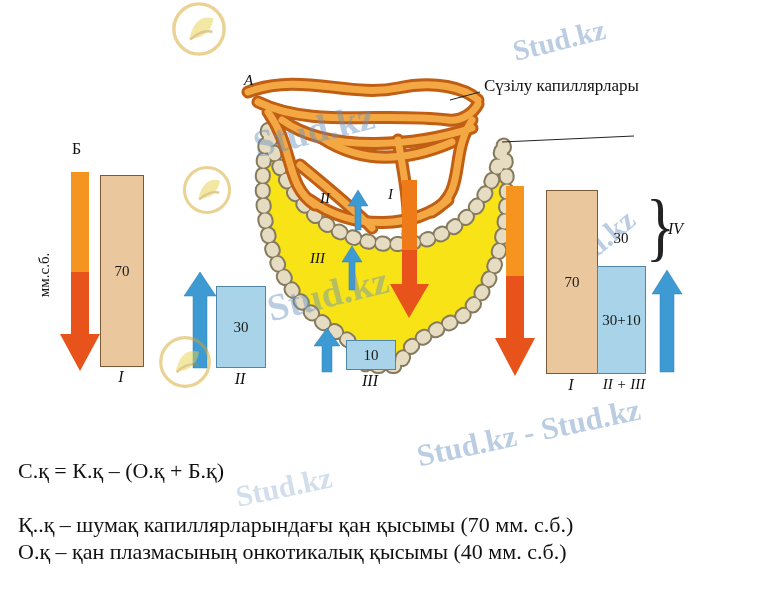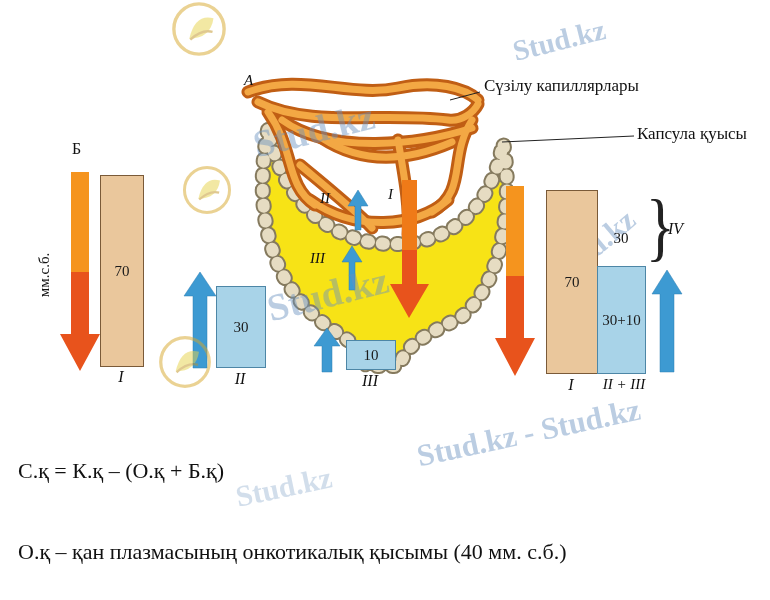--- a/index.html
+++ b/index.html
@@ -125,21 +125,20 @@
   <div class="wm" style="left:512px;top:24px;font-size:29px;transform:rotate(-14deg)">Stud.kz</div>
   <div class="wm" style="left:252px;top:108px;font-size:38px;transform:rotate(-14deg)">Stud.kz</div>
   <div class="wm" style="left:266px;top:272px;font-size:38px;transform:rotate(-14deg)">Stud.kz</div>
   <div class="wm" style="left:545px;top:230px;font-size:30px;transform:rotate(-40deg)">Stud.kz</div>
   <div class="wm" style="left:415px;top:415px;font-size:31px;transform:rotate(-12deg)">Stud.kz - Stud.kz</div>
   <div class="wm wm-light" style="left:235px;top:470px;font-size:30px;transform:rotate(-12deg)">Stud.kz</div>
 
 
   <div class="lbl rn" style="left:244px;top:72px;font-size:15px">А</div>
   <div class="lbl" style="left:484px;top:76px;font-size:17px">Сүзілу капиллярлары</div>
-  <div class="lbl" style="left:637px;top:124px;font-size:17px">Капсула қуысы</div>
   <div class="lbl" style="left:72px;top:140px;font-size:16px">Б</div>
   <div class="vtext" style="left:1px;top:265px;width:90px;height:20px">мм.с.б.</div>
 
   <div class="bar tan" style="left:100px;top:175px;width:42px;height:190px">
     <span>70</span>
   </div>
   <div class="bar blue" style="left:216px;top:286px;width:48px;height:80px">
     <span>30</span>
   </div>
   <div class="bar blue" style="left:346px;top:340px;width:48px;height:28px">
@@ -161,15 +160,16 @@
   <div class="lbl rn center" style="left:346px;top:372px;width:48px">III</div>
   <div class="lbl rn center" style="left:546px;top:376px;width:50px">I</div>
   <div class="lbl rn center small" style="left:592px;top:376px;width:64px">II + III</div>
 
   <div class="lbl rn small" style="left:320px;top:190px">II</div>
   <div class="lbl rn small" style="left:388px;top:186px">I</div>
   <div class="lbl rn small" style="left:310px;top:250px">III</div>
 
 
   <div class="legend-line" style="top:458px">С.қ = К.қ – (О.қ + Б.қ)</div>
+  <div class="legend-line" style="top:512px">Қ..қ – шумақ капиллярларындағы қан қысымы (70 мм. с.б.)</div>
   <div class="legend-line" style="top:539px">О.қ – қан плазмасының онкотикалық қысымы (40 мм. с.б.)</div>
 
 </div>
 
 </body></html>

